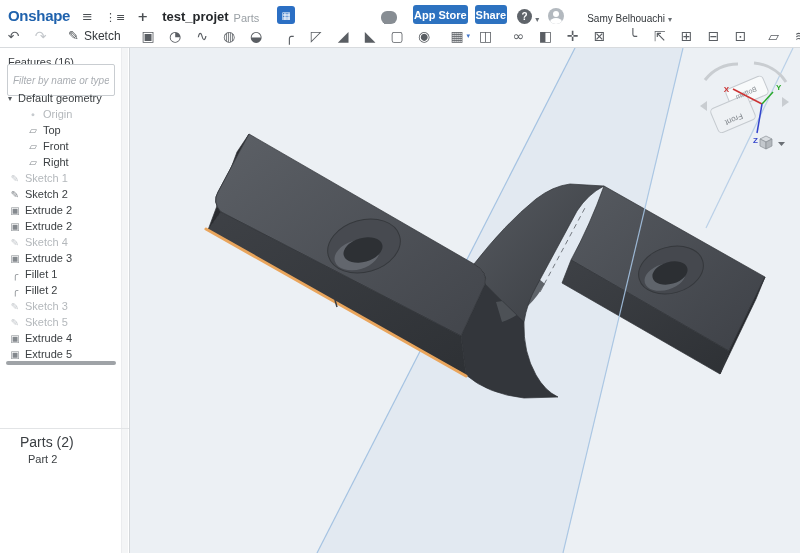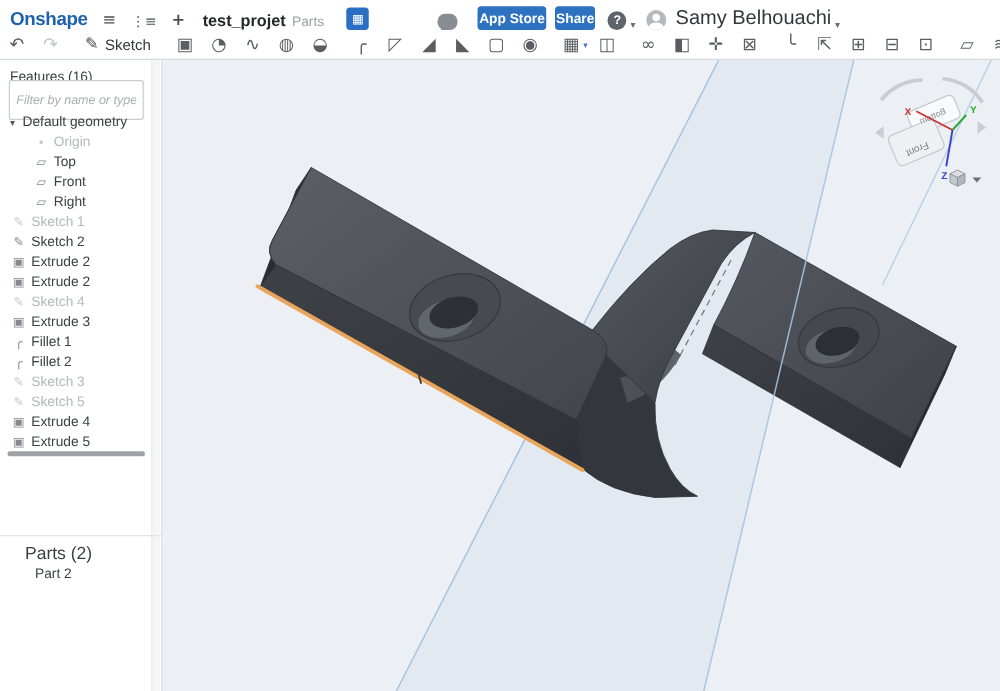--- a/index.html
+++ b/index.html
@@ -22,21 +22,21 @@
     border:4px solid transparent; border-top-color:#878d93; border-left-color:#878d93; }
   .hbtn { background:#2d72c0; color:#fff; font-size:11px; font-weight:bold; border:none;
     border-radius:3px; padding:3px 1px; margin-right:7px; cursor:pointer; height:19px; }
   .help-circle { width:15px; height:15px; border-radius:50%; background:#5f646a; color:#fff;
     font-size:10px; font-weight:bold; display:flex; align-items:center; justify-content:center;
     margin-left:3px; cursor:pointer; }
   .caret { font-family:"DejaVu Sans",sans-serif; font-size:8px; color:#6a6f74; margin:0 3px; }
   .avatar { width:16px; height:16px; border-radius:50%; background:#b3b9bf; position:relative; overflow:hidden; margin-left:6px; }
   .avatar::before { content:""; position:absolute; left:5px; top:3px; width:6px; height:6px; border-radius:50%; background:#fff; }
   .avatar::after { content:""; position:absolute; left:2px; top:10px; width:12px; height:8px; border-radius:50%; background:#fff; }
-  .user-name { font-size:16px; color:#33373b; margin-left:7px; }
+  .user-name { font-size:10px; color:#33373b; margin-left:23px; }
 
   
   .toolbar { position:absolute; left:0; top:24px; width:800px; height:24px; background:#fff;
     border-bottom:1px solid #d8dbde; display:flex; align-items:center; }
   .ticon { min-width:27px; height:22px; display:flex; align-items:center; justify-content:center;
     font-family:"DejaVu Sans",sans-serif; font-size:14px; color:#5a5e63; cursor:pointer; }
   .ticon.muted { color:#c3c7cb; }
   .tdiv { width:1px; height:16px; background:#d9dcdf; margin:0 3px; }
   .tcaret { font-family:"DejaVu Sans",sans-serif; font-size:7px; color:#3f74c9; margin-left:-4px; margin-right:2px; cursor:pointer; }
   .sketch-btn { display:flex; align-items:center; gap:5px; padding:0 8px; height:22px; cursor:pointer; }

